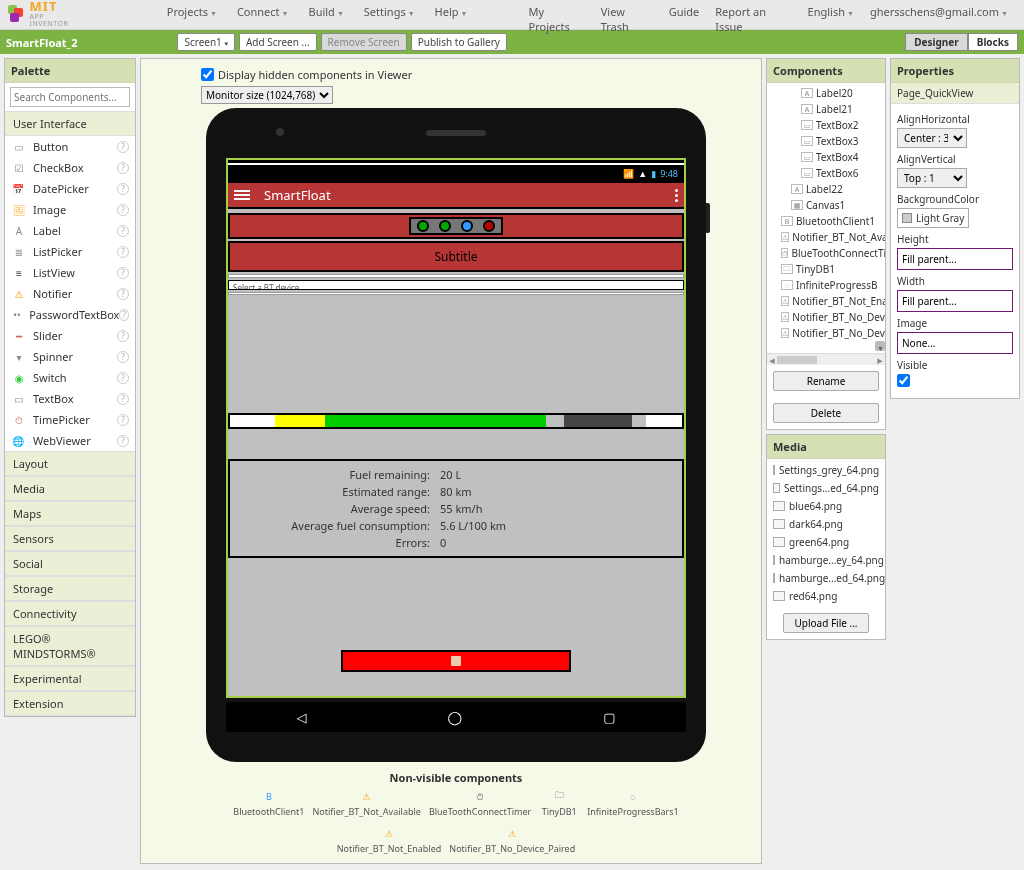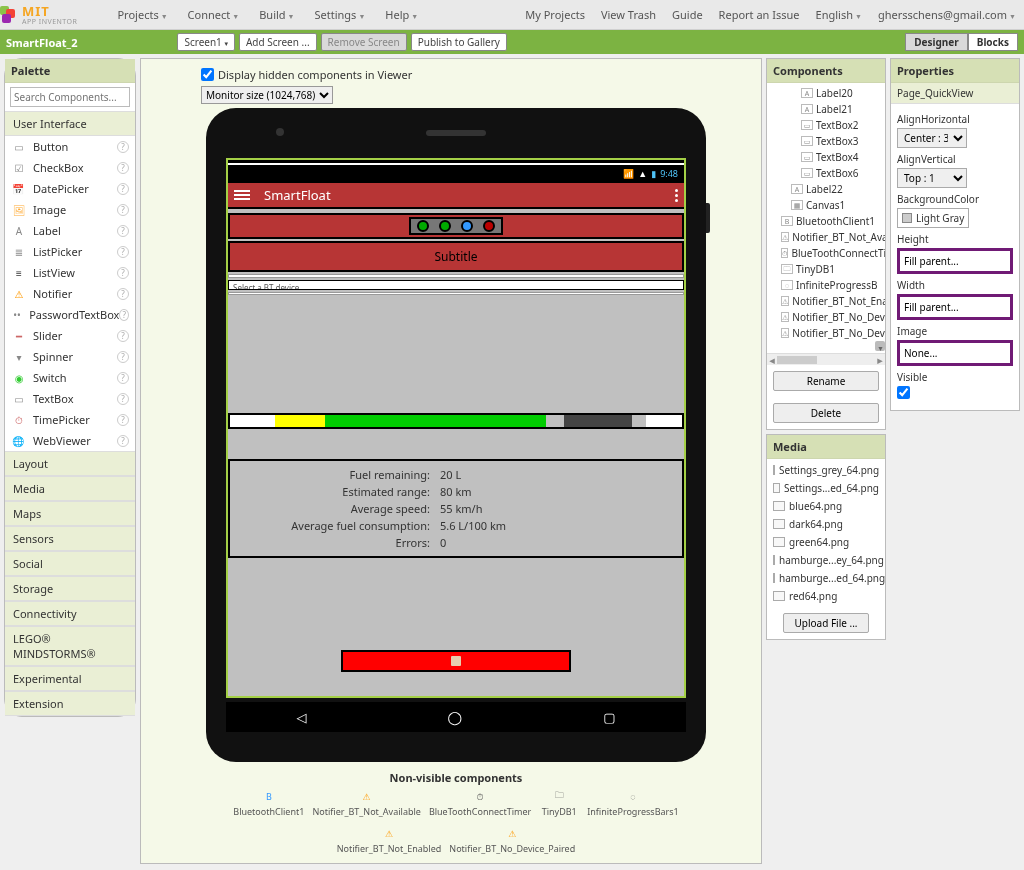--- a/index.html
+++ b/index.html
@@ -1,18 +1,18 @@
 <!DOCTYPE html>
 <html><head>
 <meta charset="utf-8">
 <style>
   * { box-sizing: border-box; margin: 0; padding: 0; font-family: system-ui, Arial, sans-serif; }
   body { background: #efefef; font-size: 11px; color: #333; }
   
-  .topbar { background: #e9e9e9; border-bottom: 1px solid #d0d0d0; height: 30px; display: flex; align-items: center; padding: 0 0; }
+  .topbar { background: #e9e9e9; border-bottom: 1px solid #d0d0d0; height: 30px; display: flex; align-items: flex-start; padding: 0 8px; gap: 43px; }
   .logo { display: flex; align-items: center; margin-right: 30px; }
   .logo-mark { width: 18px; height: 18px; position: relative; margin-right: 4px; }
   .logo-mark span { position: absolute; width: 9px; height: 9px; border-radius: 2px; }
   .logo-mark .p1{ background:#8bc34a; left:0; top:0; }
   .logo-mark .p2{ background:#f44336; left:6px; top:3px; }
   .logo-mark .p3{ background:#9c27b0; left:2px; top:8px; }
   .logo-text { line-height: 1; }
   .logo-text .mit { color: #f5a623; font-weight: bold; font-size: 13px; letter-spacing: 1px; }
   .logo-text .sub { color: #999; font-size: 7px; letter-spacing: 0.5px; }
   .menu { display: flex; gap: 0; }
@@ -26,21 +26,21 @@
   .titlebar .buttons .btn { background: #fff; color: #444; border: 1px solid #888; border-radius: 2px; font-size: 10px; padding: 1px 6px; font-weight: normal; cursor: pointer; }
   .titlebar .buttons .btn.disabled { background: #d9d9d9; color: #888; }
   .titlebar .right-buttons { margin-left: auto; display: flex; }
   .titlebar .right-buttons .toggle { background: #fff; color: #333; border: 1px solid #888; font-size: 10px; padding: 1px 8px; cursor: pointer; }
   .titlebar .right-buttons .toggle.active { background: #d9d9d9; }
   
   .main { display: flex; padding: 4px; gap: 4px; align-items: flex-start; }
   .panel { background: #fff; border: 1px solid #bbb; }
   .panel-header { background: #d6e0b5; padding: 4px 6px; font-weight: bold; color: #333; border-bottom: 1px solid #cdd6ae; }
   
-  .palette { width: 132px; border-radius: 18px; }
+  .palette { width: 132px; }
   .palette .search { width: calc(100% - 10px); margin: 4px 5px; border: 1px solid #bbb; padding: 2px 3px; font-size: 10px; }
   .pal-section { background: #eaefd5; padding: 4px 8px; border-top: 1px solid #ddd; border-bottom: 1px solid #ddd; cursor: pointer; }
   .pal-items { }
   .pal-item { display: flex; align-items: center; padding: 3px 6px; cursor: grab; }
   .pal-item .pi-icon { width: 16px; height: 12px; margin-right: 6px; display: flex; align-items: center; justify-content: center; }
   .pal-item .pi-label { flex: 1; }
   .pal-item .pi-q { width: 12px; height: 12px; border: 1px solid #ccc; border-radius: 50%; color: #aaa; font-size: 8px; display: flex; align-items: center; justify-content: center; }
   
   .viewer { flex: 1; background: #fff; border: 1px solid #bbb; }
   .viewer-body { background: #f5f9e8; padding: 8px 50px 8px 60px; display:flex; flex-direction:column; align-items:center; }
@@ -98,21 +98,21 @@
   .media-body { padding:2px 6px;}
   .media-item { display:flex; align-items:center; padding:2px 0; font-size:10px;}
   .media-item .mi { width:12px; height:10px; border:1px solid #aaa; margin-right:4px; background:#f8f8f8;}
   .media .upload { display:block; margin:6px auto; font-size:10px; padding:2px 10px; border:1px solid #aaa; background:#eee; border-radius:2px; cursor:pointer;}
   .properties { width:130px;}
   .prop-body { padding:4px 6px;}
   .prop-title { background:#eaefd5; padding:3px 6px; font-size:10px; border-bottom:1px solid #ddd;}
   .prop-field { margin:4px 0;}
   .prop-field label { display:block; font-size:10px; margin-bottom:2px;}
   .prop-field select, .prop-field input.txt { width:70px; font-size:10px; border:1px solid #aaa; padding:1px 2px;}
-  .prop-field input.wide { width:100%; font-size:10px; border:3px solid #701a75; padding:3px 4px; }
+  .prop-field input.wide { width:100%; font-size:10px; border:1px solid #701a75; padding:3px 4px; }
   .colorbox { display:flex; align-items:center; gap:4px; border:1px solid #aaa; padding:2px 4px; width:fit-content; font-size:10px;}
   .colorbox .sw{ width:10px; height:10px; background:#ccc; border:1px solid #888;}
 </style>
 </head>
 <body>
 
 <div class="topbar">
   <div class="logo">
     <div class="logo-mark">
         <span class="p1"></span>

